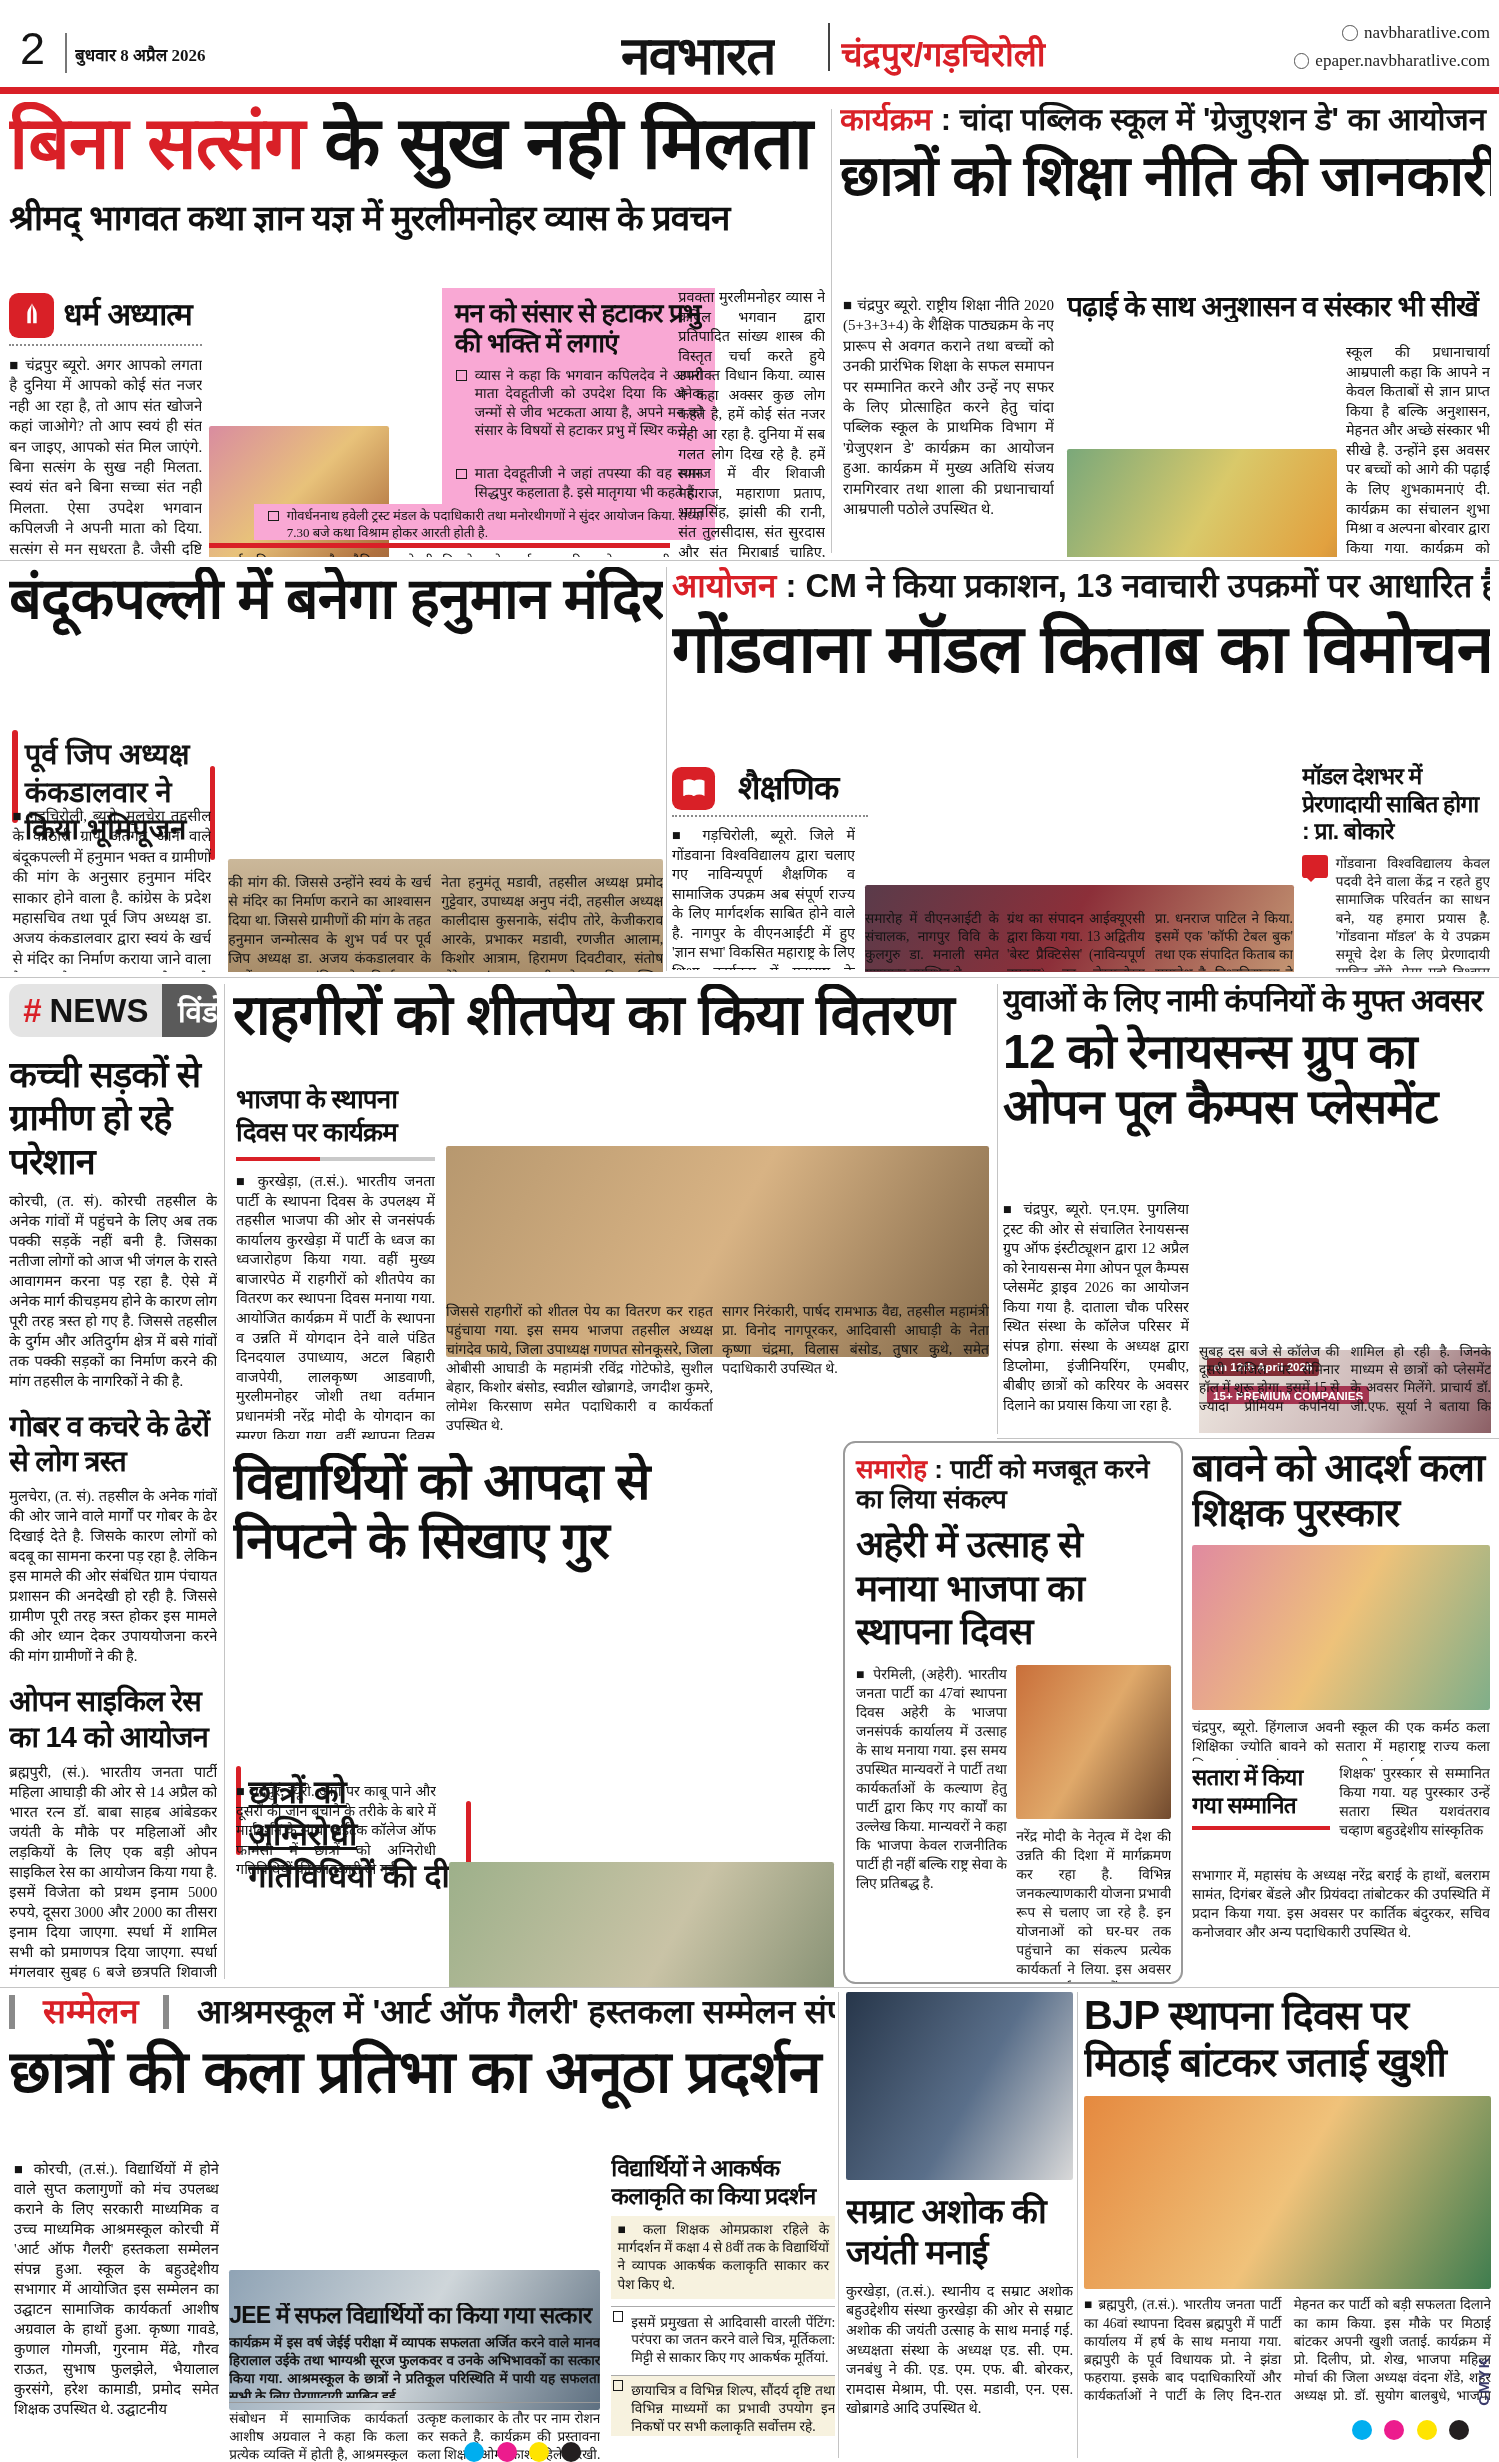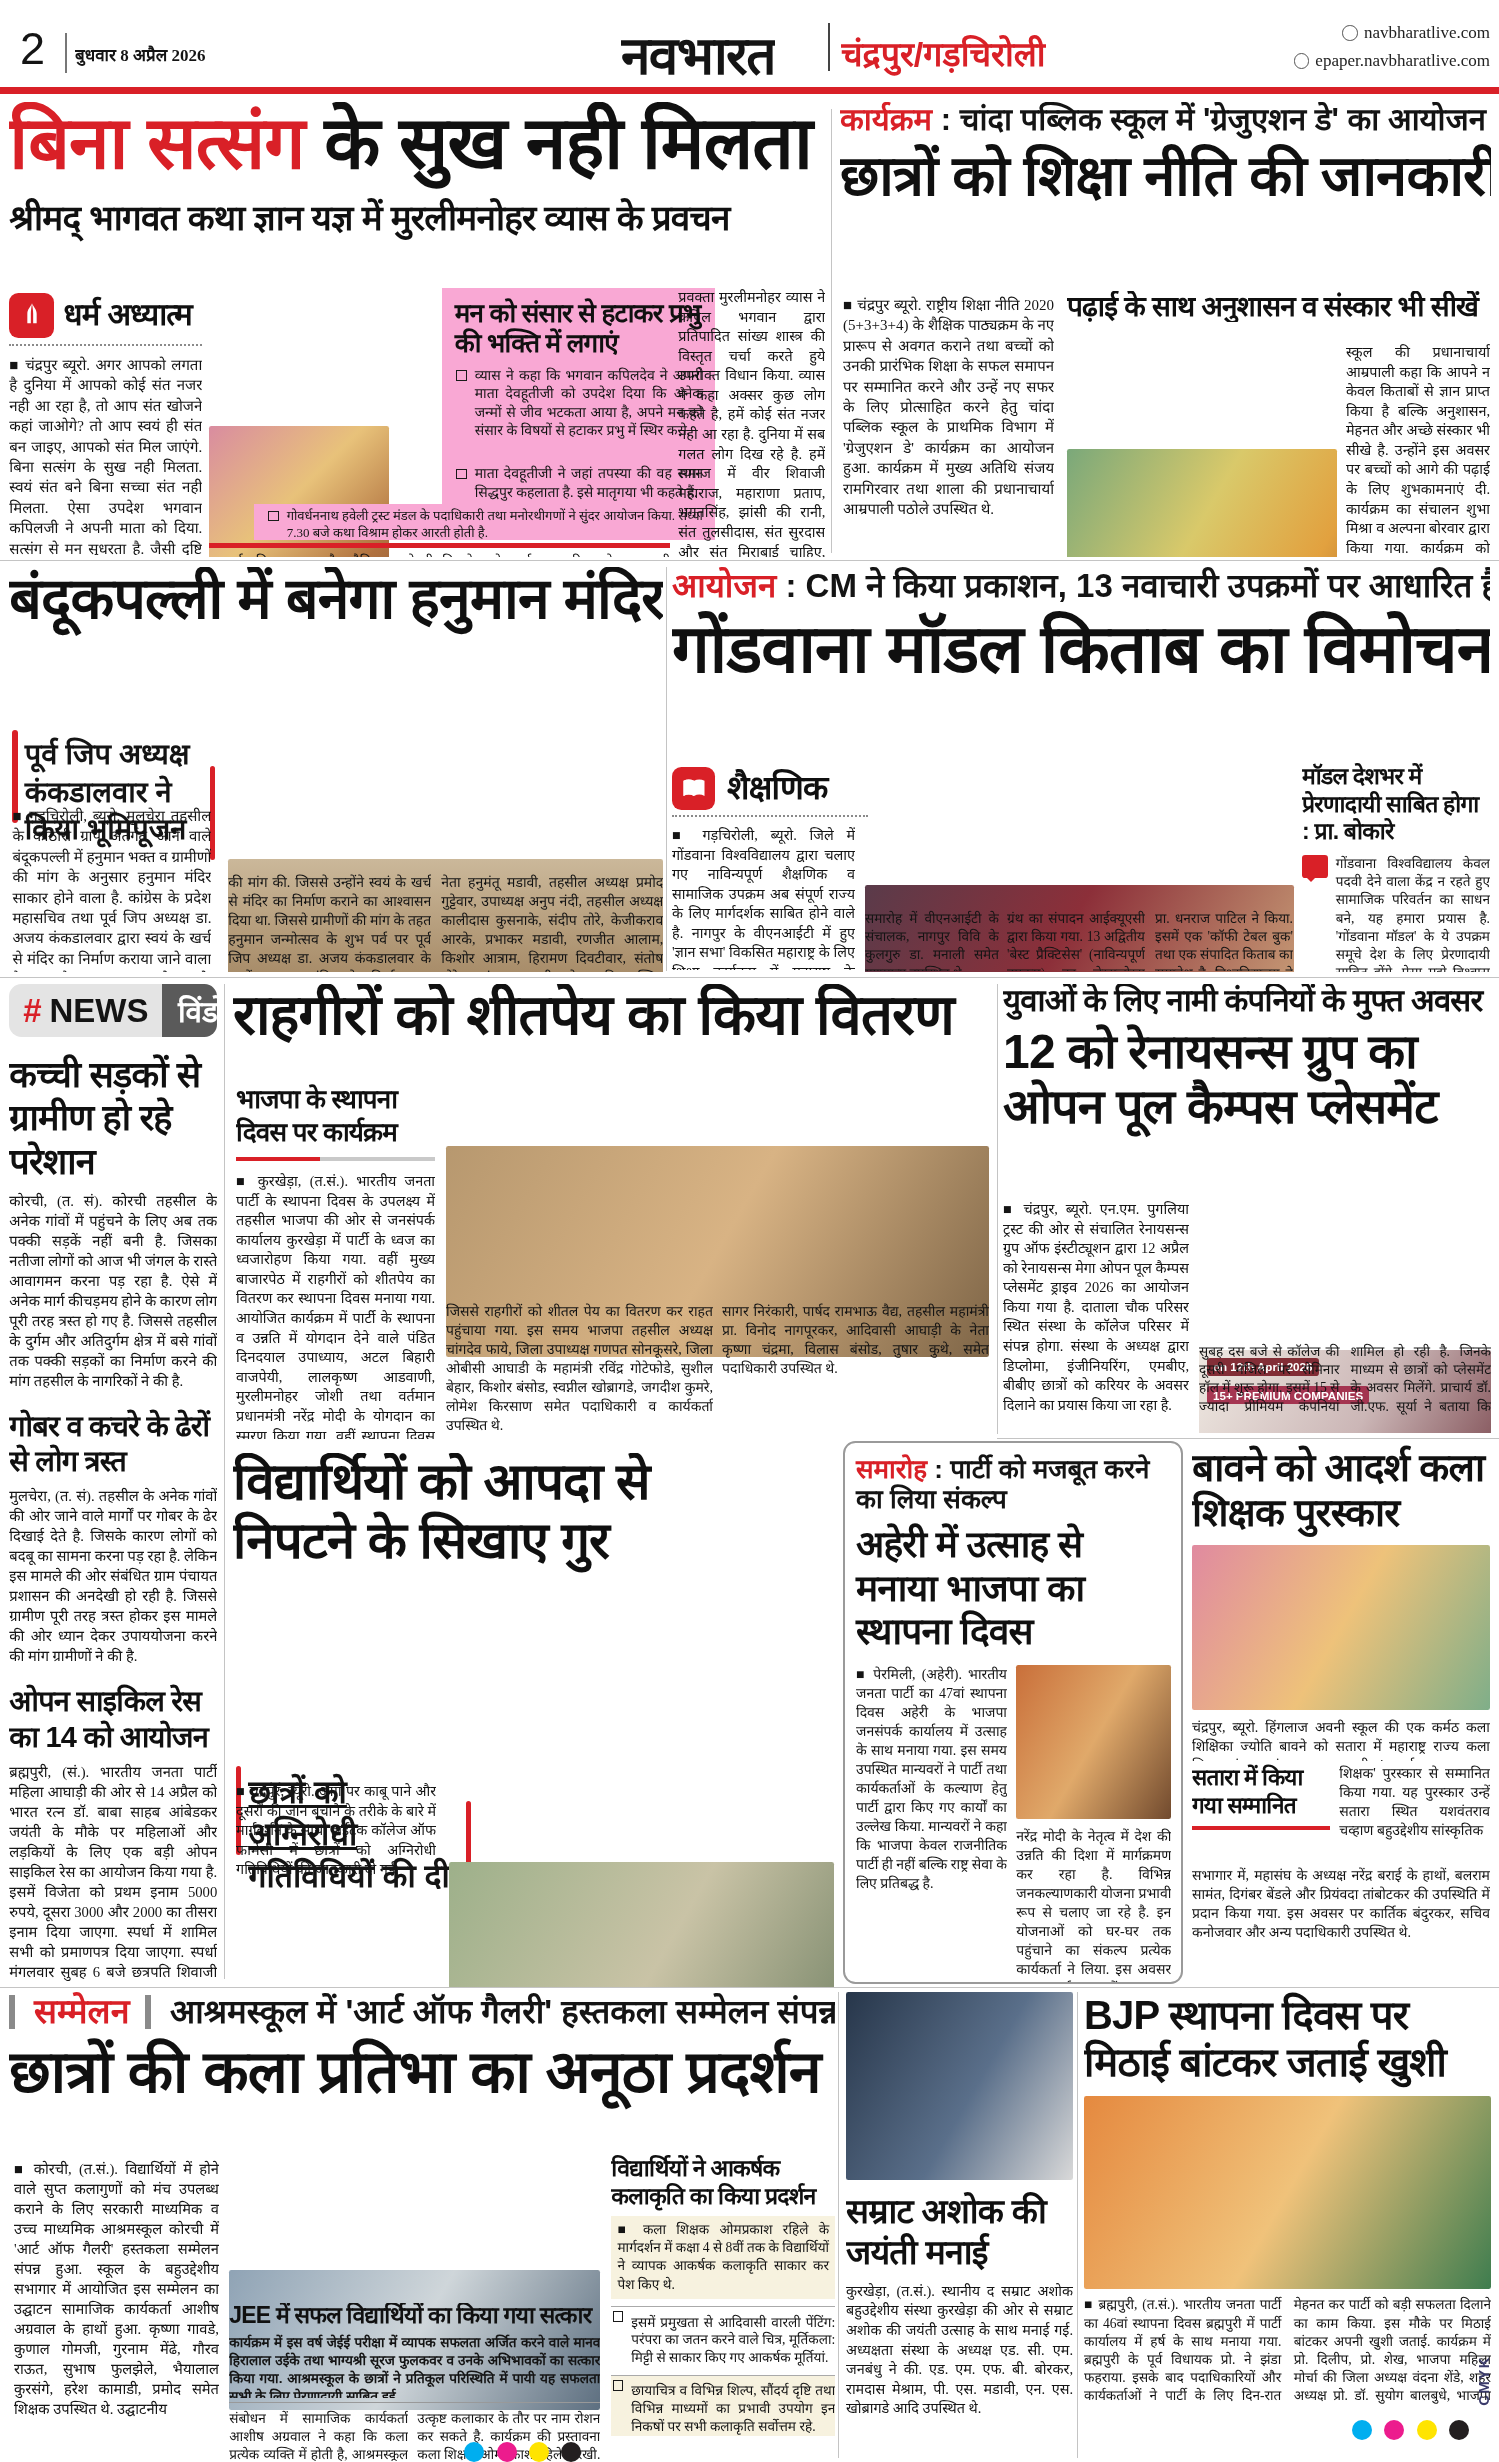--- a/index.html
+++ b/index.html
@@ -129,21 +129,21 @@
     <div class="abs body" style="left:219px;top:306px;width:203px;height:99px;font-size:14px;">की मांग की. जिससे उन्होंने स्वयं के खर्च से मंदिर का निर्माण कराने का आश्वासन दिया था. जिससे ग्रामीणों की मांग के तहत हनुमान जन्मोत्सव के शुभ पर्व पर पूर्व जिप अध्यक्ष डा. अजय कंकडालवार के हाथों हनुमान मंदिर के निर्माण का भूमिपूजन किया गया. समारोह में कांग्रेस</div>
     <div class="abs body" style="left:432px;top:306px;width:222px;height:99px;font-size:14px;">नेता हनुमंतू मडावी, तहसील अध्यक्ष प्रमोद गुट्टेवार, उपाध्यक्ष अनुप नंदी, तहसील अध्यक्ष कालीदास कुसनाके, संदीप तोरे, केजीकराव आरके, प्रभाकर मडावी, रणजीत आलाम, किशोर आत्राम, हिरामण दिवटीवार, संतोष तोरे, आनंदराव मडावी समेत आदि उपस्थित थे.</div>
   </div>
   <div class="vline" style="left:666px;top:567px;height:404px;"></div>
 
   <div class="abs" style="left:672px;top:567px;width:818px;height:405px;">
     <div class="kick" style="font-size:33px;white-space:nowrap;">
       <span class="red">आयोजन</span><span> : CM ने किया प्रकाशन, 13 नवाचारी उपक्रमों पर आधारित है पुस्तक</span>
     </div>
     <div class="hl" style="font-size:67px;margin-top:6.2px;white-space:nowrap;">गोंडवाना मॉडल किताब का विमोचन</div>
-    <div class="abs" style="left:0;top:196px;width:194px;height:51px;display:flex;align-items:center;gap:12px;">
+    <div class="abs" style="left:0;top:196px;width:194px;height:51px;display:flex;align-items:center;gap:23px;">
       <span class="badge-ic" style="width:43px;height:43px;">
         <svg width="28" height="28" viewBox="0 0 24 24">
             <path d="M3 5c3-1.6 6-1.6 9 0v13c-3-1.6-6-1.6-9 0zм0 0" fill="#fff"></path>
             <path d="M3 5c3-1.6 6-1.6 9 0v13c-3-1.6-6-1.6-9 0z" fill="#fff"></path>
             <path d="M21 5c-3-1.6-6-1.6-9 0v13c3-1.6 6-1.6 9 0z" fill="#fff"></path>
           </svg>
       </span>
       <span class="hl" style="font-size:33px;">शैक्षणिक</span>
     </div>
     <div class="abs dotted" style="left:0;top:248px;width:196px;height:2.3px;"></div>
@@ -236,21 +236,21 @@
         <div class="hl" style="font-size:22.5px;line-height:1.25;">सतारा में किया गया सम्मानित</div>
         <div style="height:3.9px;background:var(--red);margin-top:6.2px;"></div>
       </div>
       <div class="body" style="width:151px;height:98px;font-size:14px;overflow:hidden;">शिक्षक' पुरस्कार से सम्मानित किया गया. यह पुरस्कार उन्हें सतारा स्थित यशवंतराव चव्हाण बहुउद्देशीय सांस्कृतिक</div>
     </div>
     <div class="body" style="margin-top:4.7px;height:163px;font-size:14px;overflow:hidden;">सभागार में, महासंघ के अध्यक्ष नरेंद्र बराई के हाथों, बलराम सामंत, दिगंबर बेंडले और प्रियंवदा तांबोटकर की उपस्थिति में प्रदान किया गया. इस अवसर पर कार्तिक बंदुरकर, सचिव कनोजवार और अन्य पदाधिकारी उपस्थित थे.</div>
   </div>
   <div class="hline" style="left:0;top:1987px;width:1500px;"></div>
 
   <div class="abs" style="left:9.3px;top:1992px;width:826px;height:470px;">
-    <div style="display:flex;align-items:center;gap:11px;text-align:center;">
+    <div style="display:flex;align-items:center;gap:20px;text-align:center;">
       <span class="bars3"></span>
       <span class="kick red" style="font-size:34px;">सम्मेलन</span>
       <span class="bars3" style="margin-left:4.7px;"></span>
       <span class="kick" style="font-size:33px;white-space:nowrap;"> आश्रमस्कूल में 'आर्ट ऑफ गैलरी' हस्तकला सम्मेलन संपन्न</span>
       <span class="ham" style="margin-left:11px;flex:none;"></span>
     </div>
     <div class="hl" style="font-size:59px;margin-top:7.8px;white-space:nowrap;">छात्रों की कला प्रतिभा का अनूठा प्रदर्शन</div>
     <div class="abs body" style="left:4.7px;top:168px;width:205px;height:301px;font-size:14.7px;">■ कोरची, (त.सं.). विद्यार्थियों में होने वाले सुप्त कलागुणों को मंच उपलब्ध कराने के लिए सरकारी माध्यमिक व उच्च माध्यमिक आश्रमस्कूल कोरची में 'आर्ट ऑफ गैलरी' हस्तकला सम्मेलन संपन्न हुआ. स्कूल के बहुउद्देशीय सभागार में आयोजित इस सम्मेलन का उद्घाटन सामाजिक कार्यकर्ता आशीष अग्रवाल के हाथों हुआ. कृष्णा गावडे, कुणाल गोमजी, गुरनाम मेंढे, गौरव राऊत, सुभाष फुलझेले, भैयालाल कुरसंगे, हरेश कामाडी, प्रमोद समेत शिक्षक उपस्थित थे. उद्घाटनीय</div>
     <div class="abs photo ph-kala" style="left:220px;top:165px;width:371px;height:140px;"></div>
     <div class="abs hl" style="left:220px;top:311px;width:371px;font-size:23px;white-space:nowrap;">JEE में सफल विद्यार्थियों का किया गया सत्कार</div>

